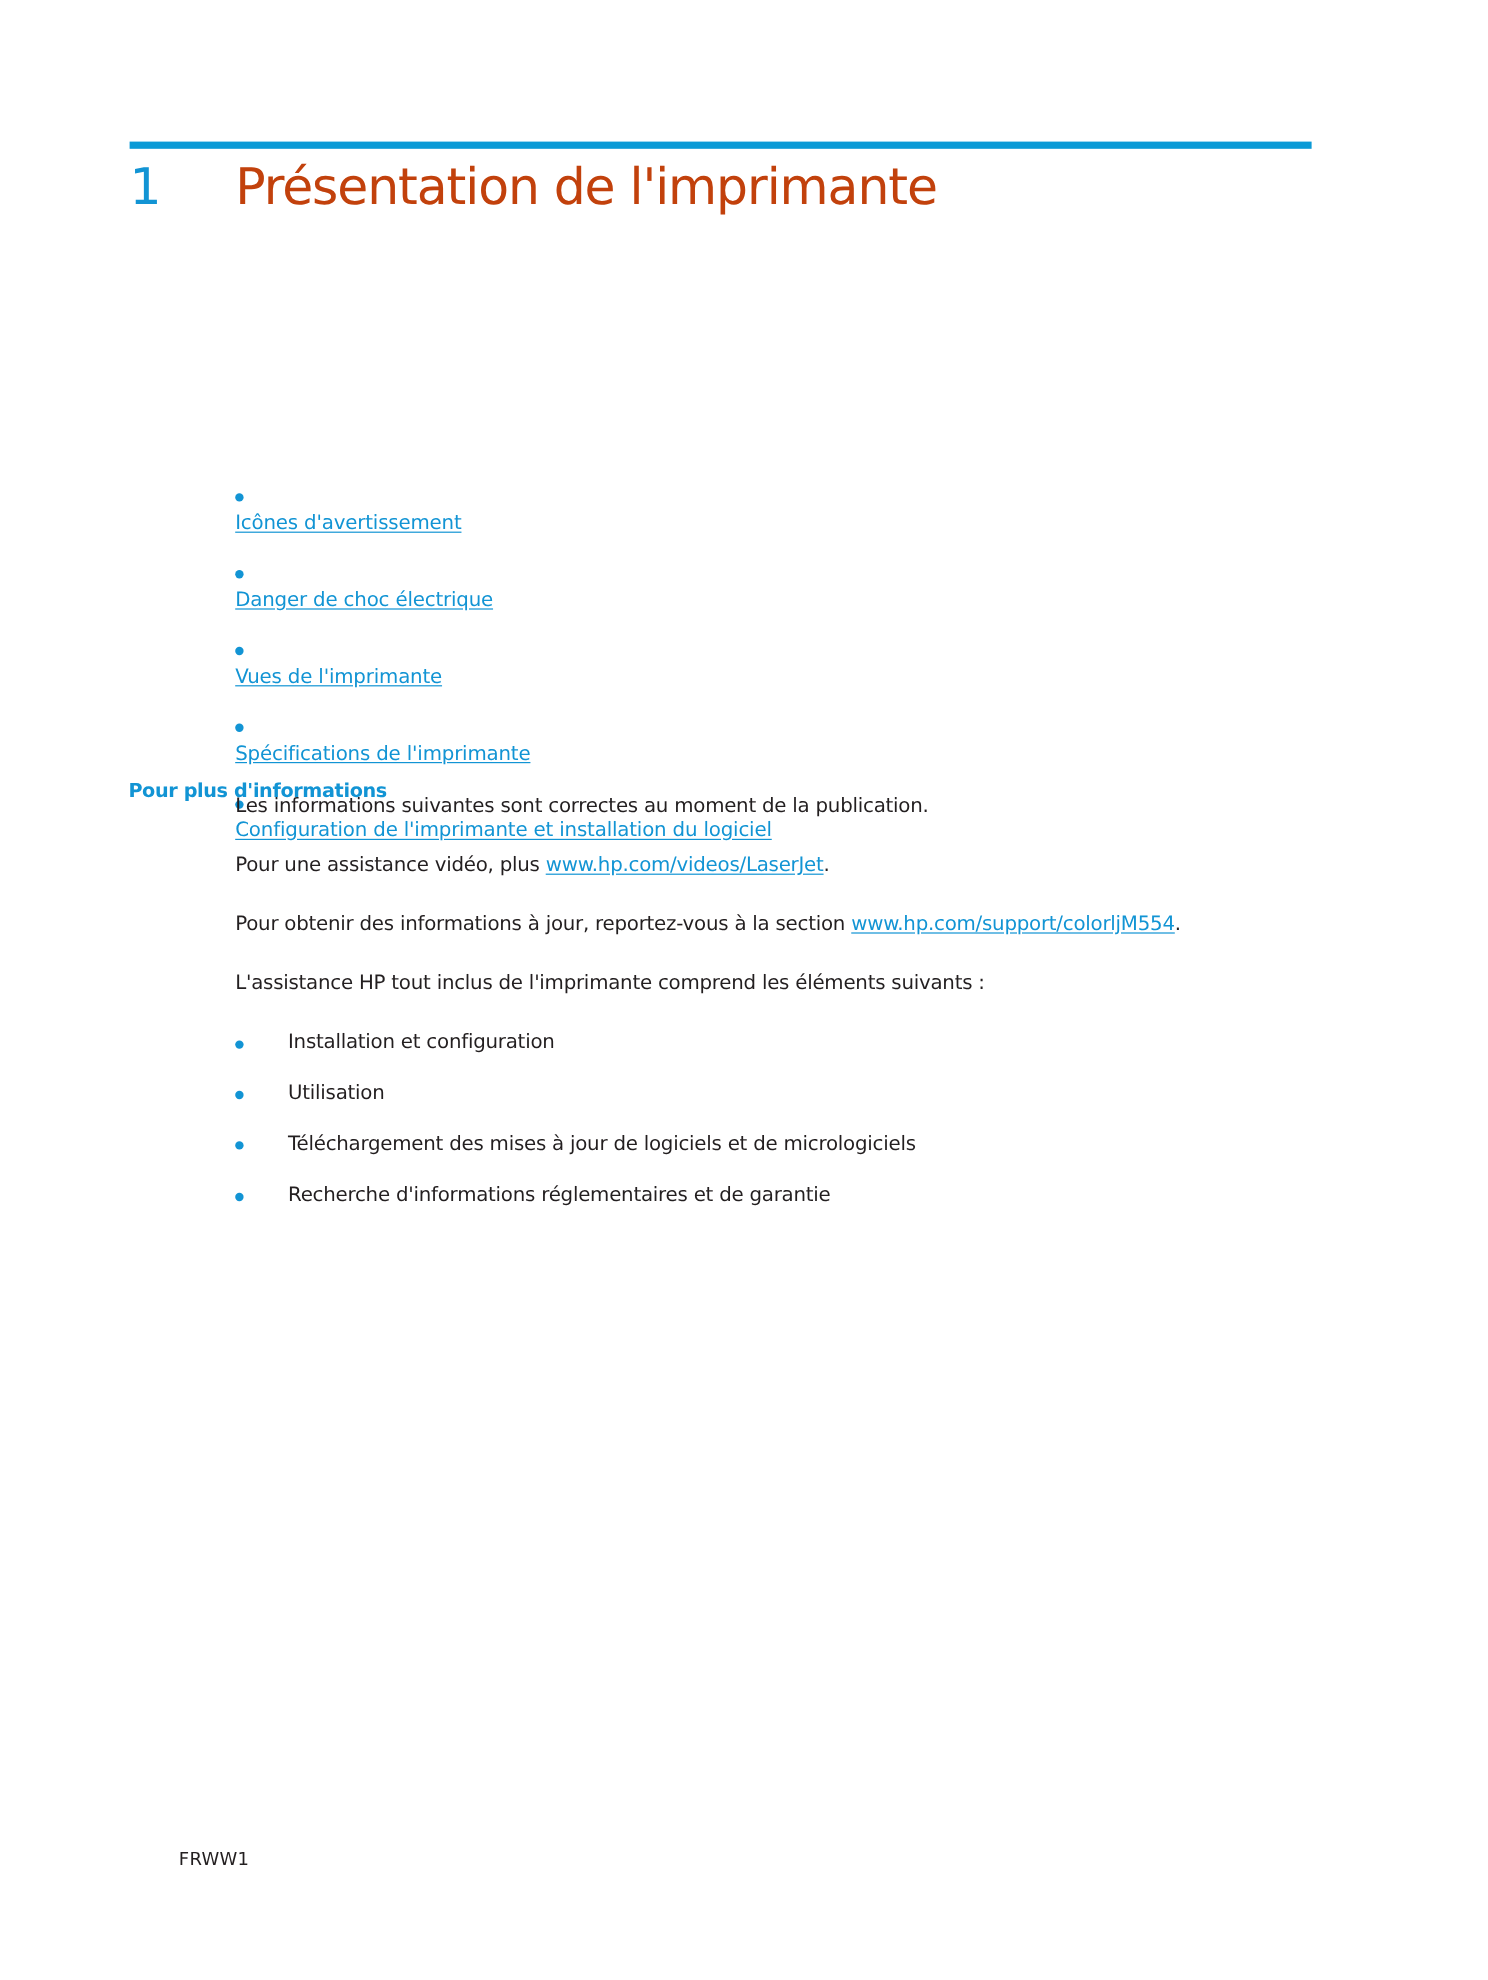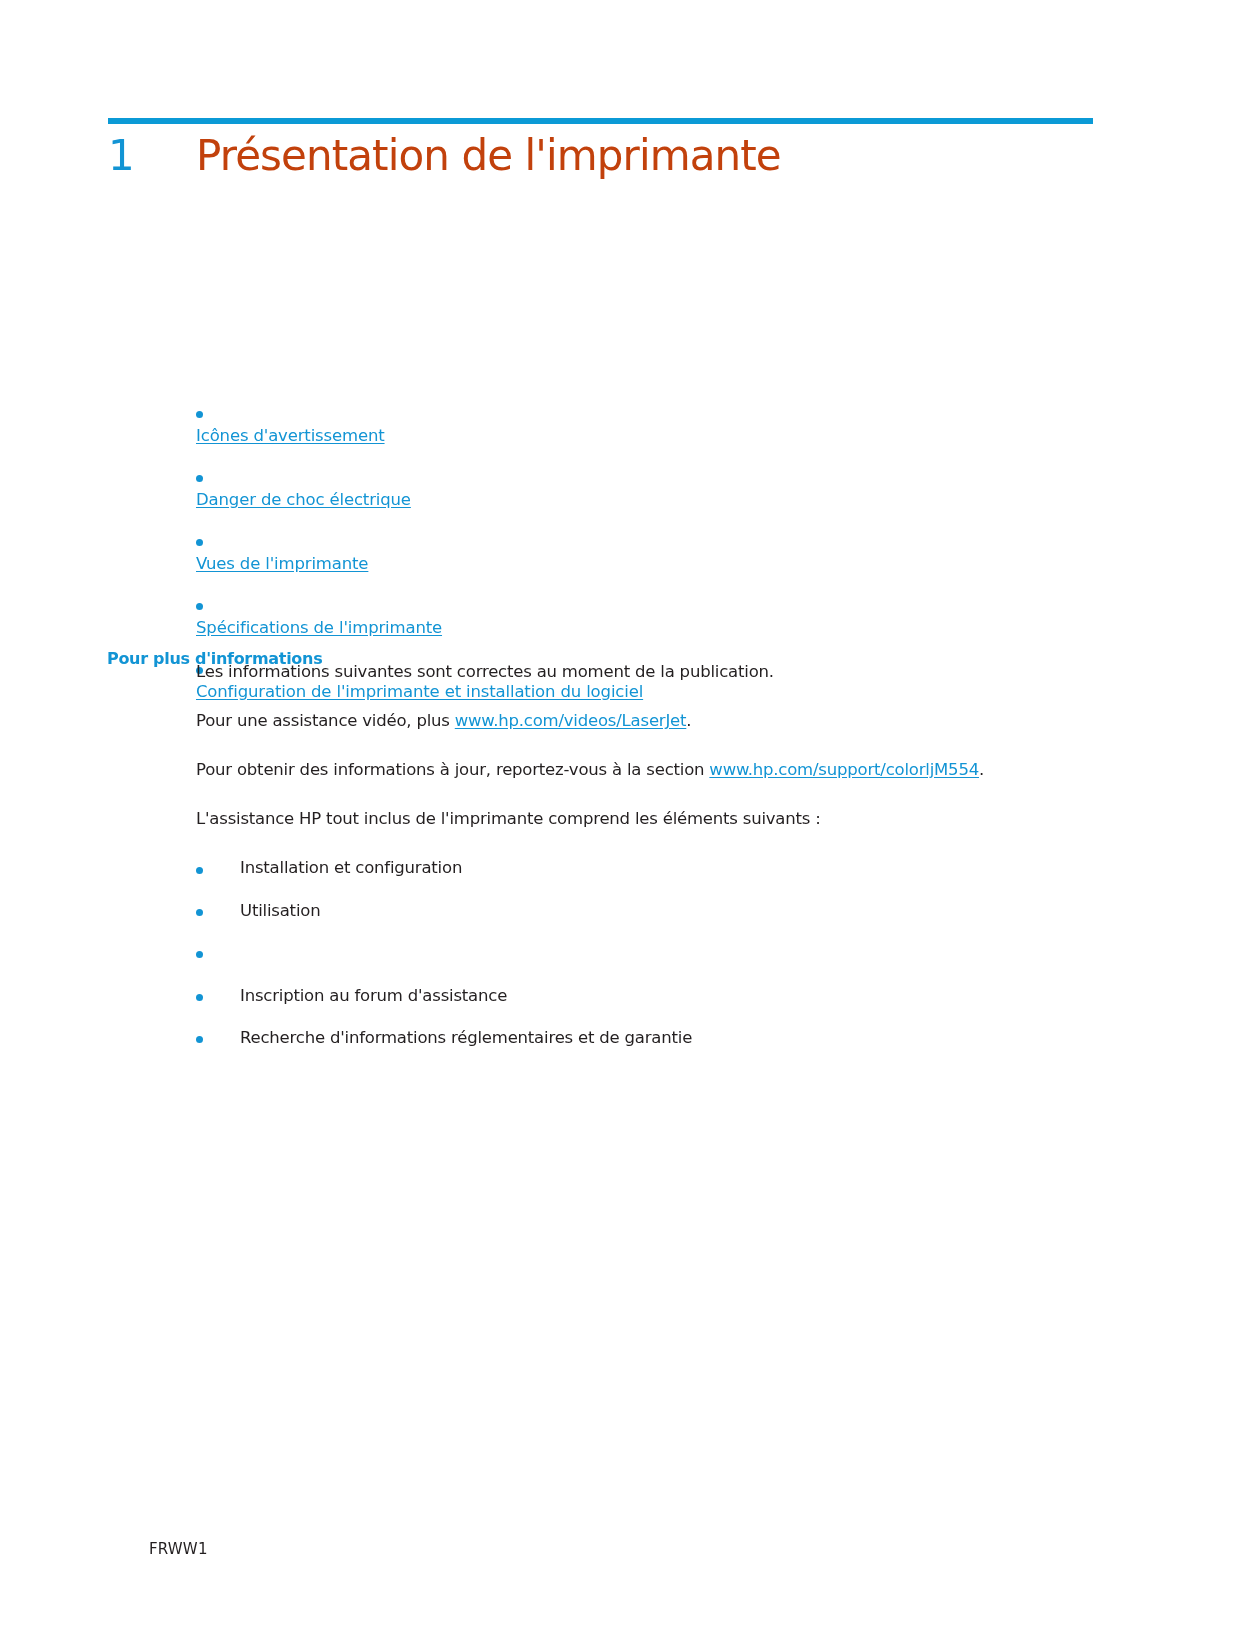--- a/index.html
+++ b/index.html
@@ -240,26 +240,23 @@
       </div>
 
       <div class="feature-item">
         <div class="feature-bullet"><span></span></div>
         <div class="feature-text">Utilisation</div>
       </div>
 
 
       <div class="feature-item">
         <div class="feature-bullet"><span></span></div>
-      </div>
-
-      <div class="feature-item">
-        <div class="feature-bullet"><span></span></div>
-        <div class="feature-text">Inscription au forum d'assistance</div>
-      </div>
+        <div class="feature-text">Téléchargement des mises à jour de logiciels et de micrologiciels</div>
+      </div>
+
 
       <div class="feature-item">
         <div class="feature-bullet"><span></span></div>
         <div class="feature-text">Recherche d'informations réglementaires et de garantie</div>
       </div>
 
     </div>
 
   </div>
 

